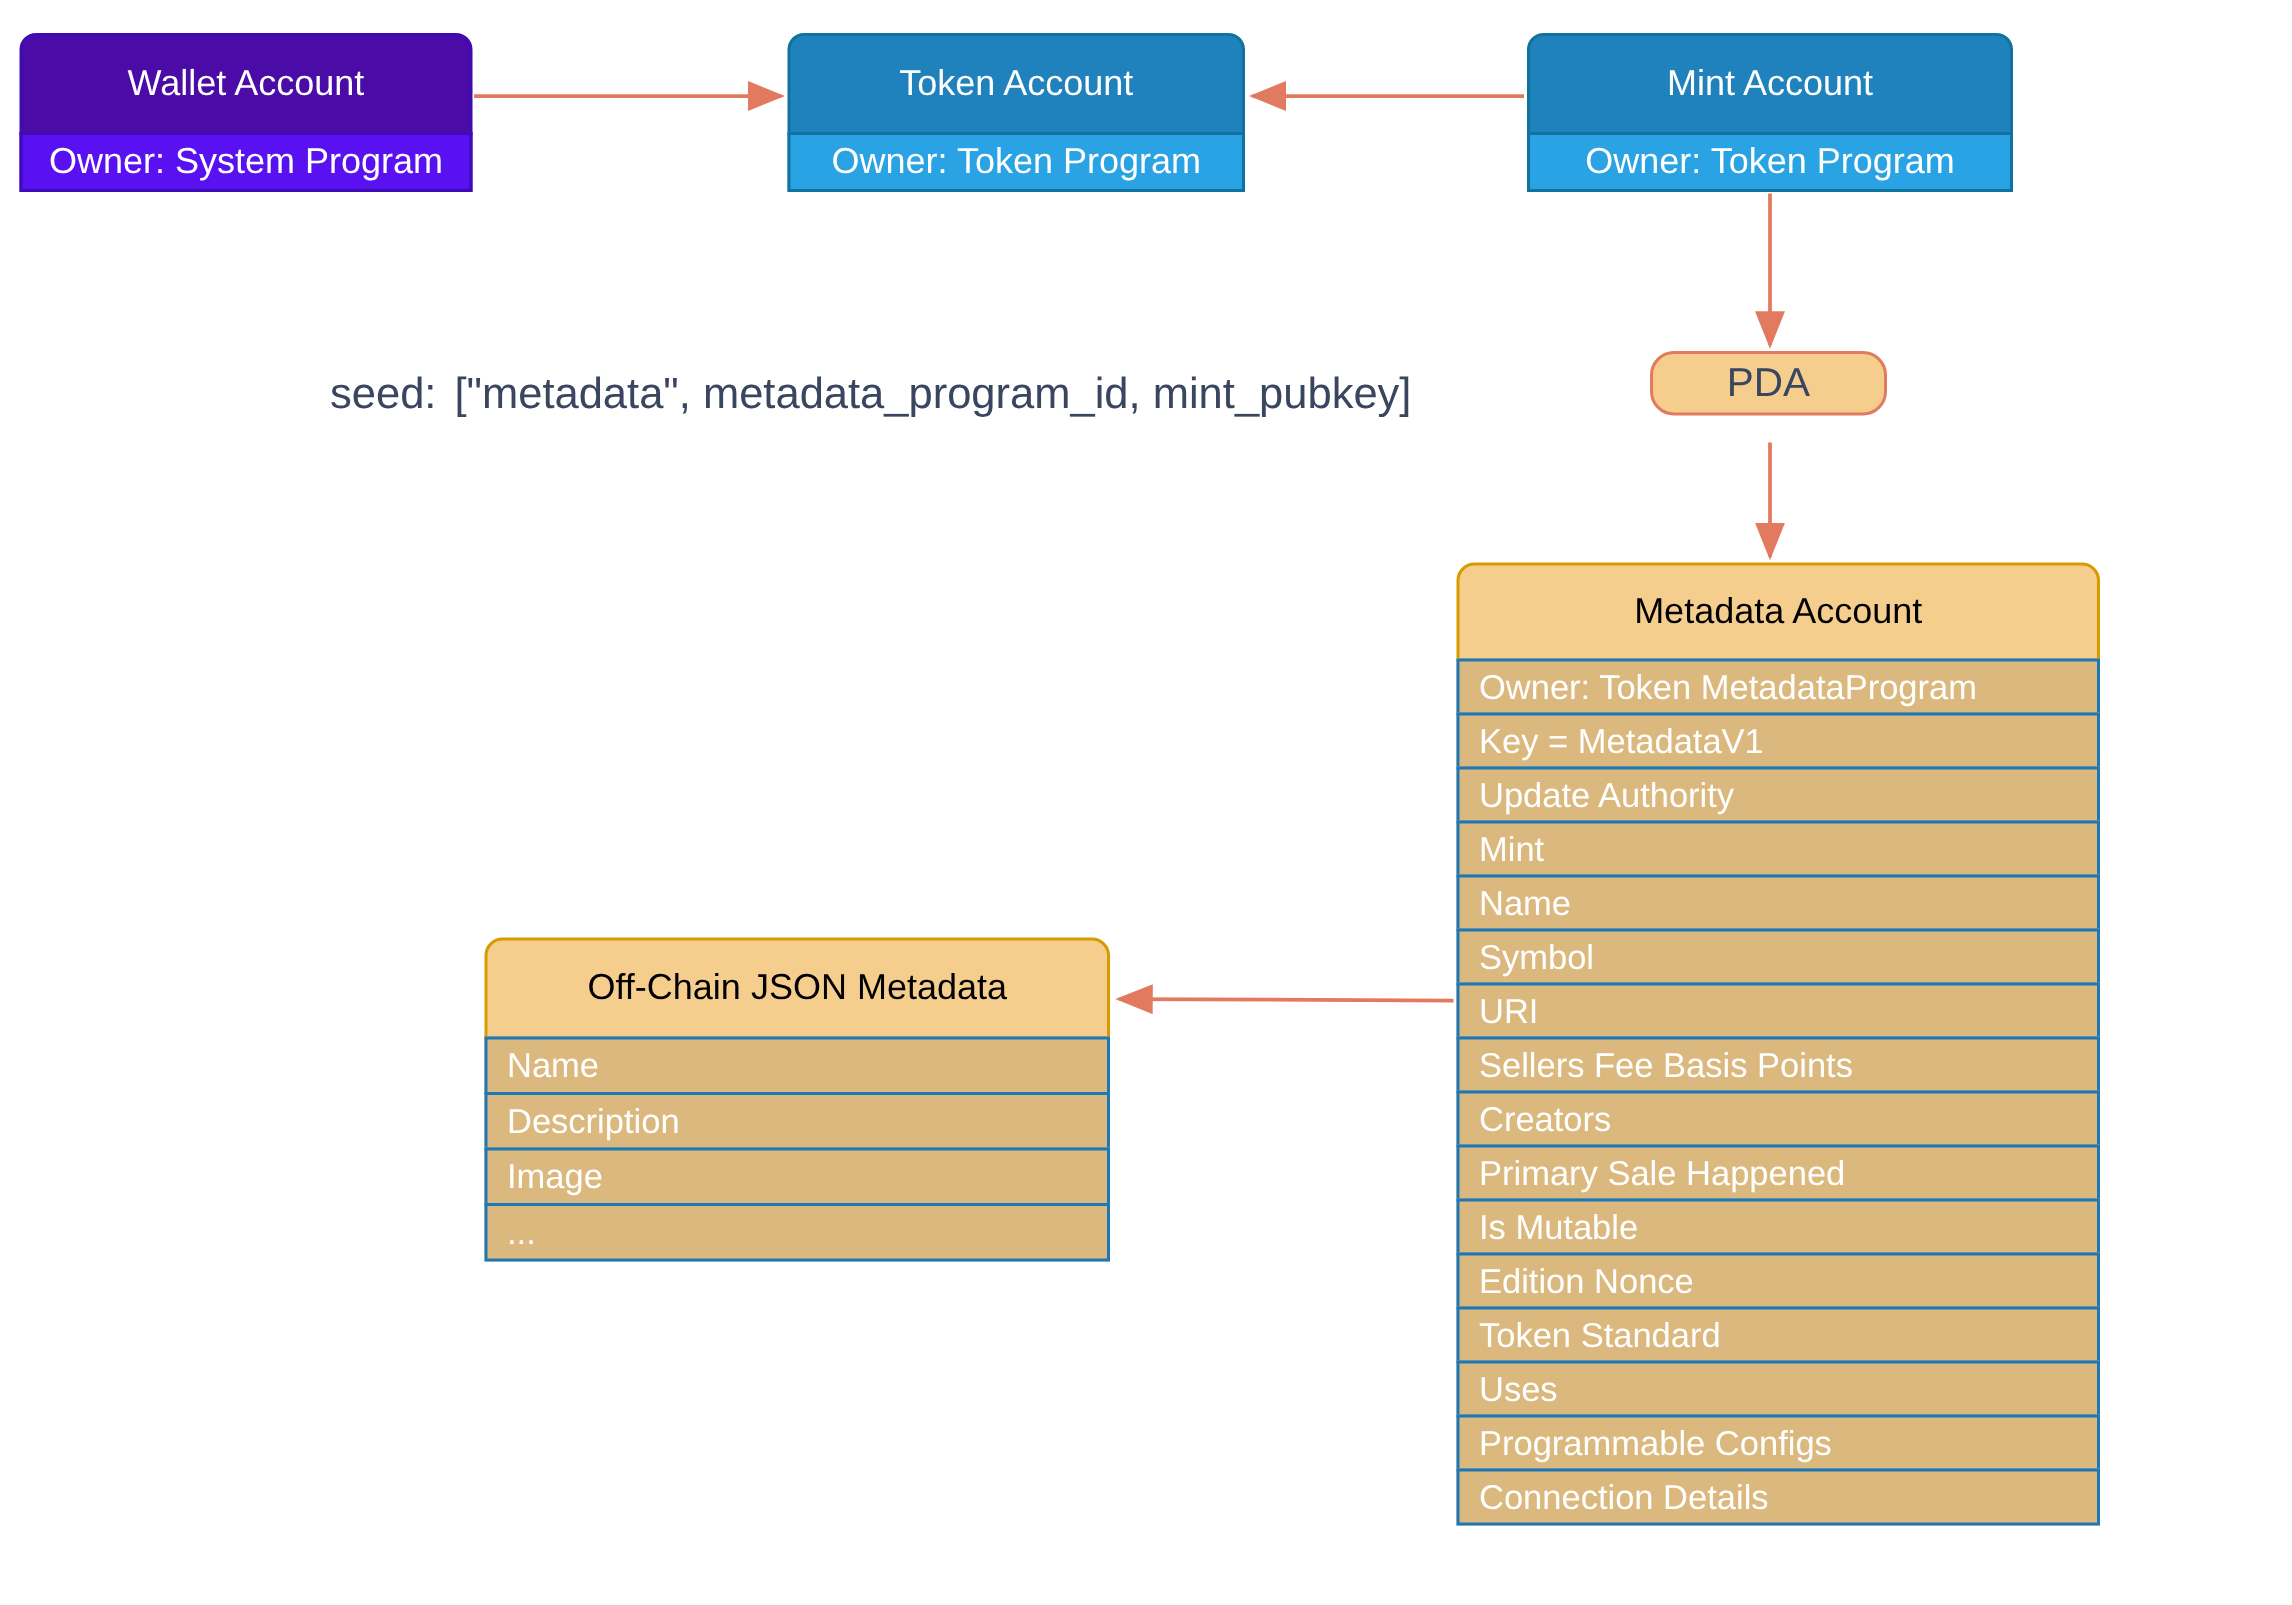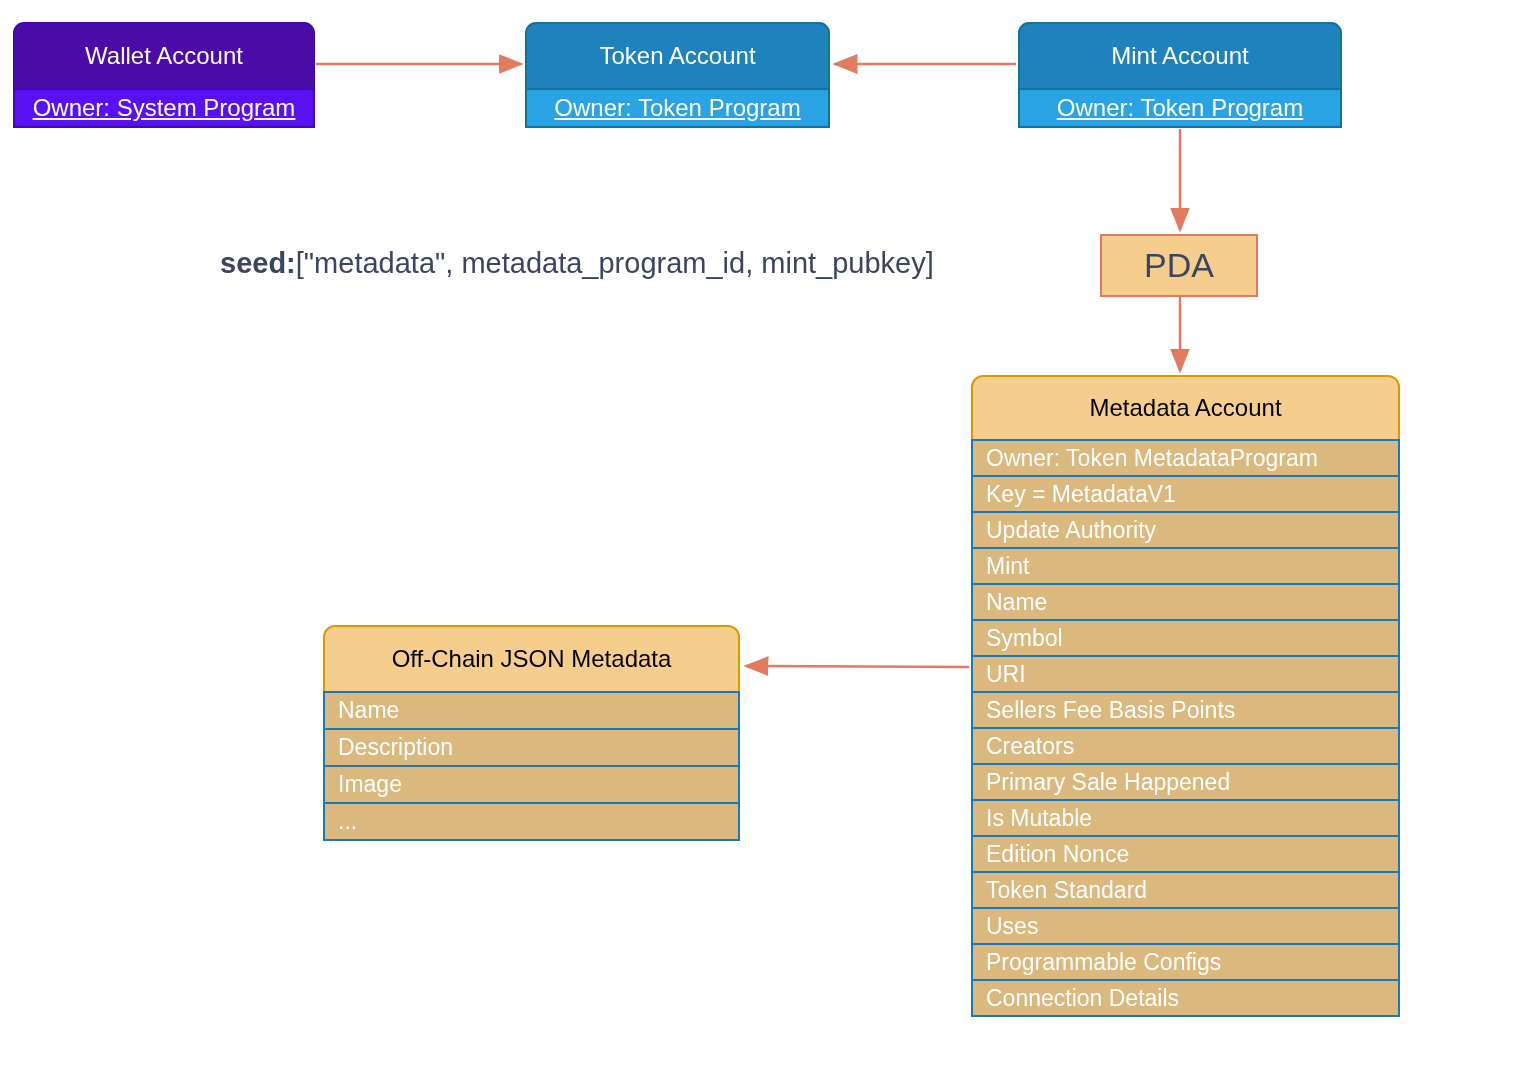--- a/index.html
+++ b/index.html
@@ -21,33 +21,33 @@
   body{background:var(--bg);font-family:"Liberation Sans",sans-serif;}
   .canvas{position:relative;width:1528px;height:1070px;background:var(--bg);overflow:hidden;}
   .connectors{position:absolute;left:0;top:0;width:1528px;height:1070px;pointer-events:none;}
   .connectors line{stroke:var(--salmon);stroke-width:2.5;}
   .arrowhead{fill:var(--salmon);}
 
   .node{position:absolute;display:flex;flex-direction:column;border-radius:10px;}
   .hdr{height:68px;display:flex;align-items:center;justify-content:center;
        font-size:24px;color:#fff;border-radius:11px 11px 0 0;border:2px solid;}
   .own{height:40px;margin-top:-2px;display:flex;align-items:center;justify-content:center;
-       font-size:24px;color:#fff;border:2px solid;text-decoration:underline;}
+       font-size:24px;color:#fff;border:2px solid;}
   .purple .hdr{background:var(--purple-header);border-color:var(--purple-border);}
   .purple .own{background:var(--purple-body);border-color:var(--purple-border);}
   .blue .hdr{background:var(--blue-header);border-color:var(--blue-border);}
   .blue .own{background:var(--blue-body);border-color:var(--blue-border);}
 
   .seed{position:absolute;left:220px;top:247px;font-size:29px;color:var(--seed-text);white-space:nowrap;}
-  .seed-label{font-weight:bold;}
+  .seed-label{font-weight:normal;margin-right:12px;}
 
-  .pda{position:absolute;left:1100px;top:234px;width:158px;height:63px;
-       background:var(--tan-header);border:2.5px solid var(--salmon);border-radius:0;
+  .pda{position:absolute;left:1100px;top:234px;width:158px;height:43px;
+       background:var(--tan-header);border:2.5px solid var(--salmon);border-radius:16px;
        display:flex;align-items:center;justify-content:center;
-       font-size:34px;color:var(--seed-text);}
+       font-size:27px;color:var(--seed-text);}
 
   .tan-node{position:absolute;display:flex;flex-direction:column;}
   .tan-hdr{height:66px;display:flex;align-items:center;justify-content:center;
        font-size:24px;color:#000;background:var(--tan-header);
        border:2px solid var(--tan-border);border-radius:12px 12px 0 0;}
   .offchain .tan-hdr{height:68px;}
   .rows{display:flex;flex-direction:column;}
   .trow{height:38px;margin-top:-2px;background:var(--row-fill);
        border:2px solid var(--row-border);display:flex;align-items:center;
        padding-left:13px;font-size:23px;color:#fff;}

